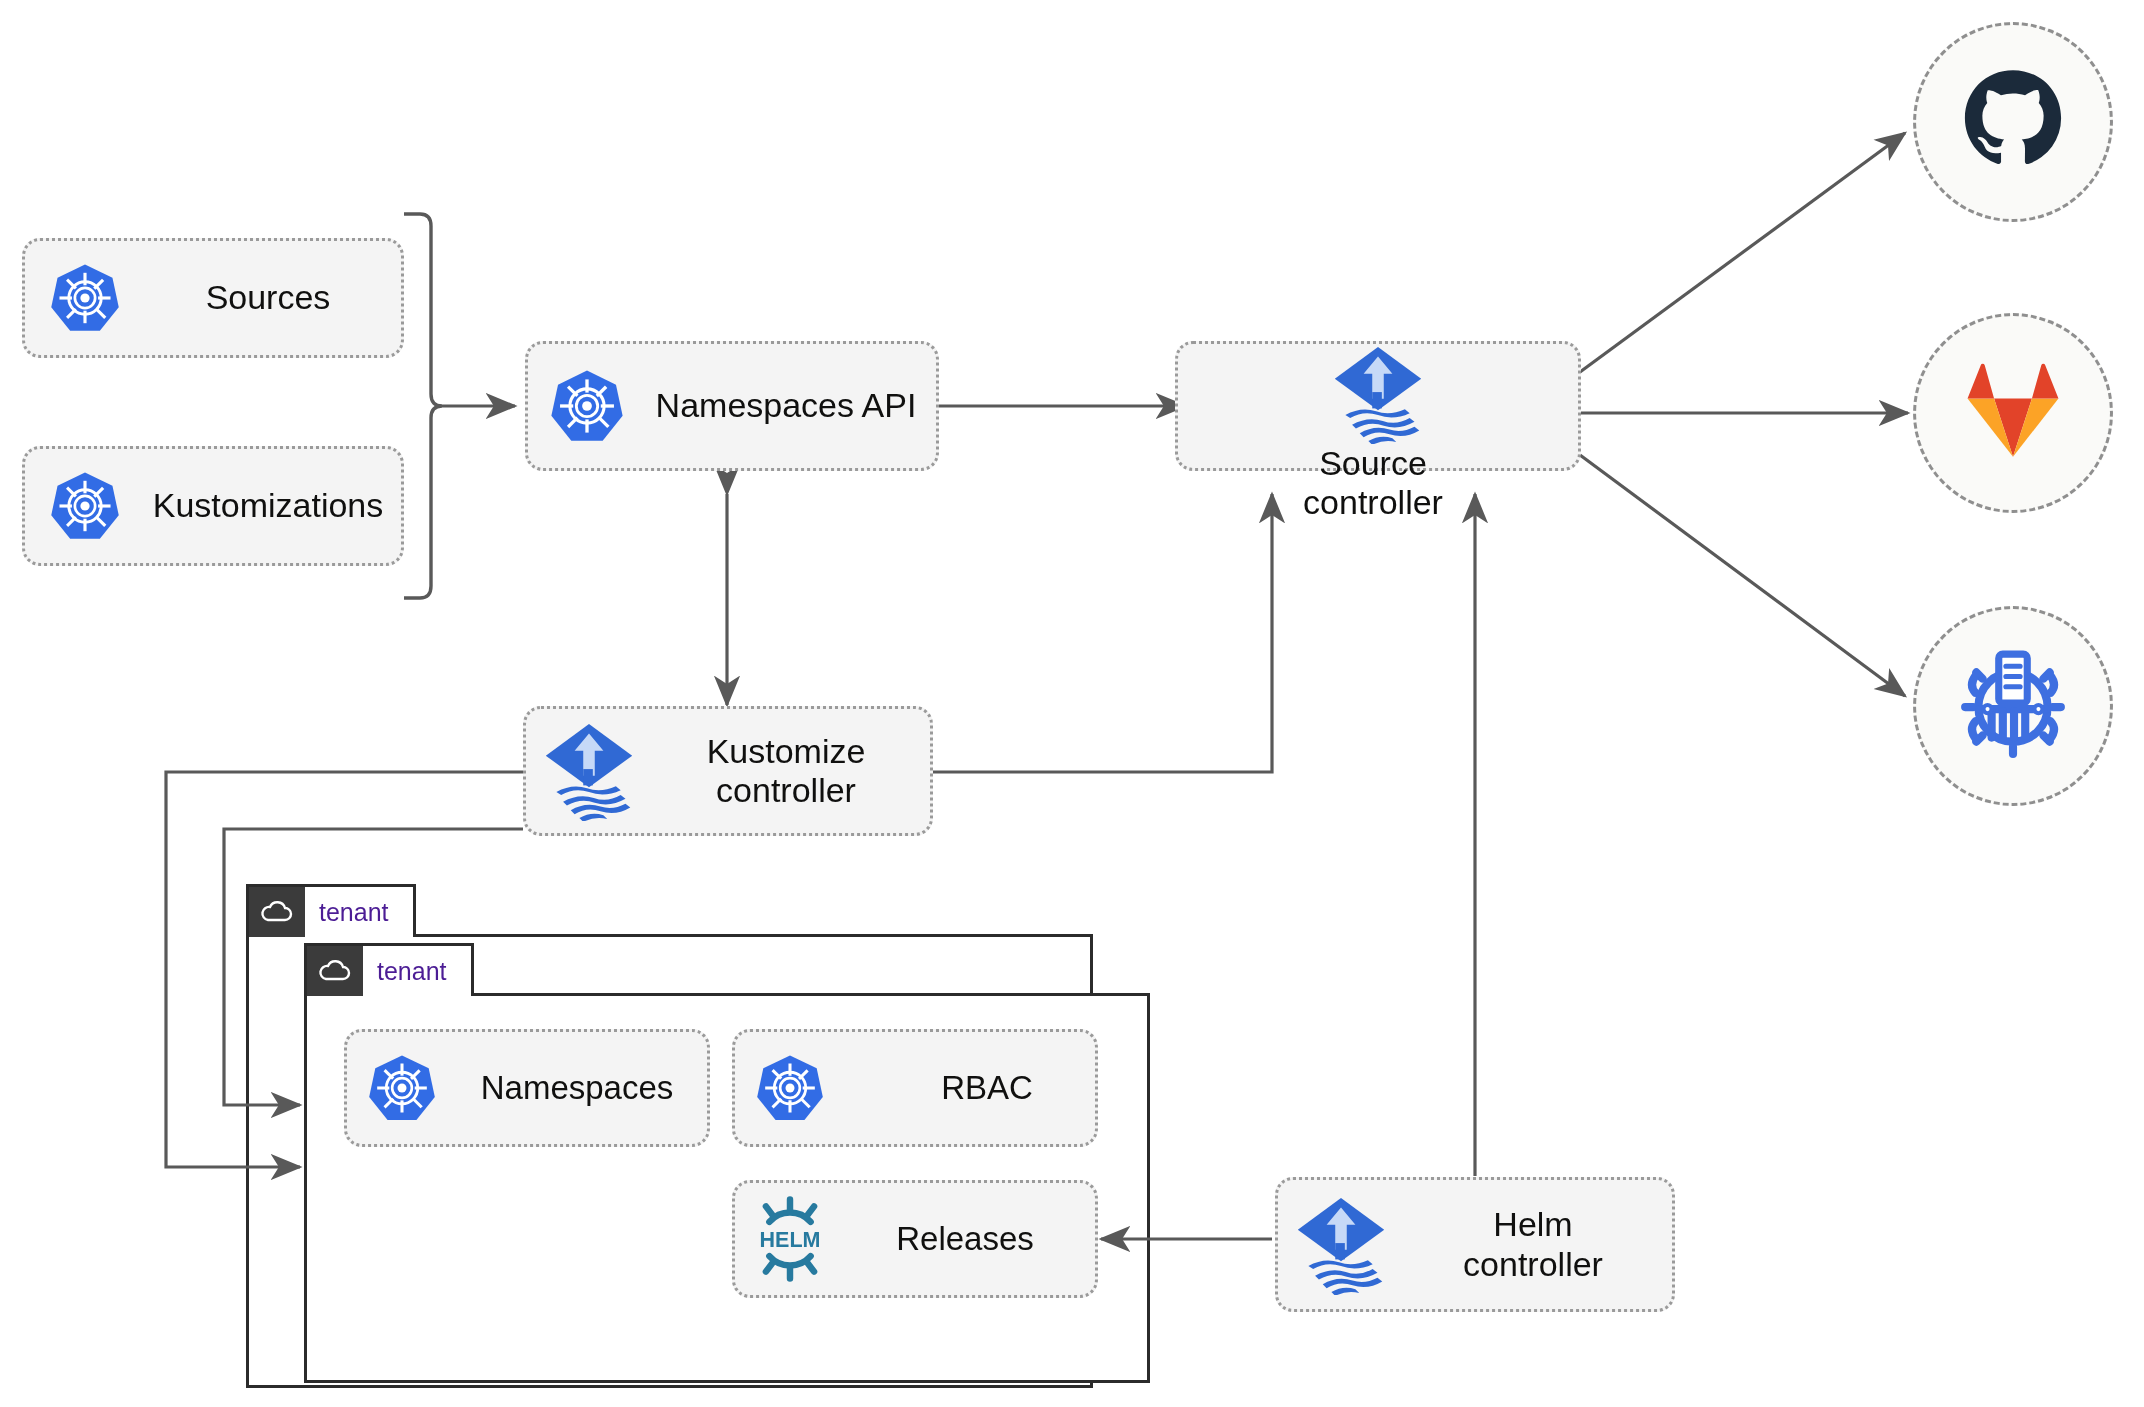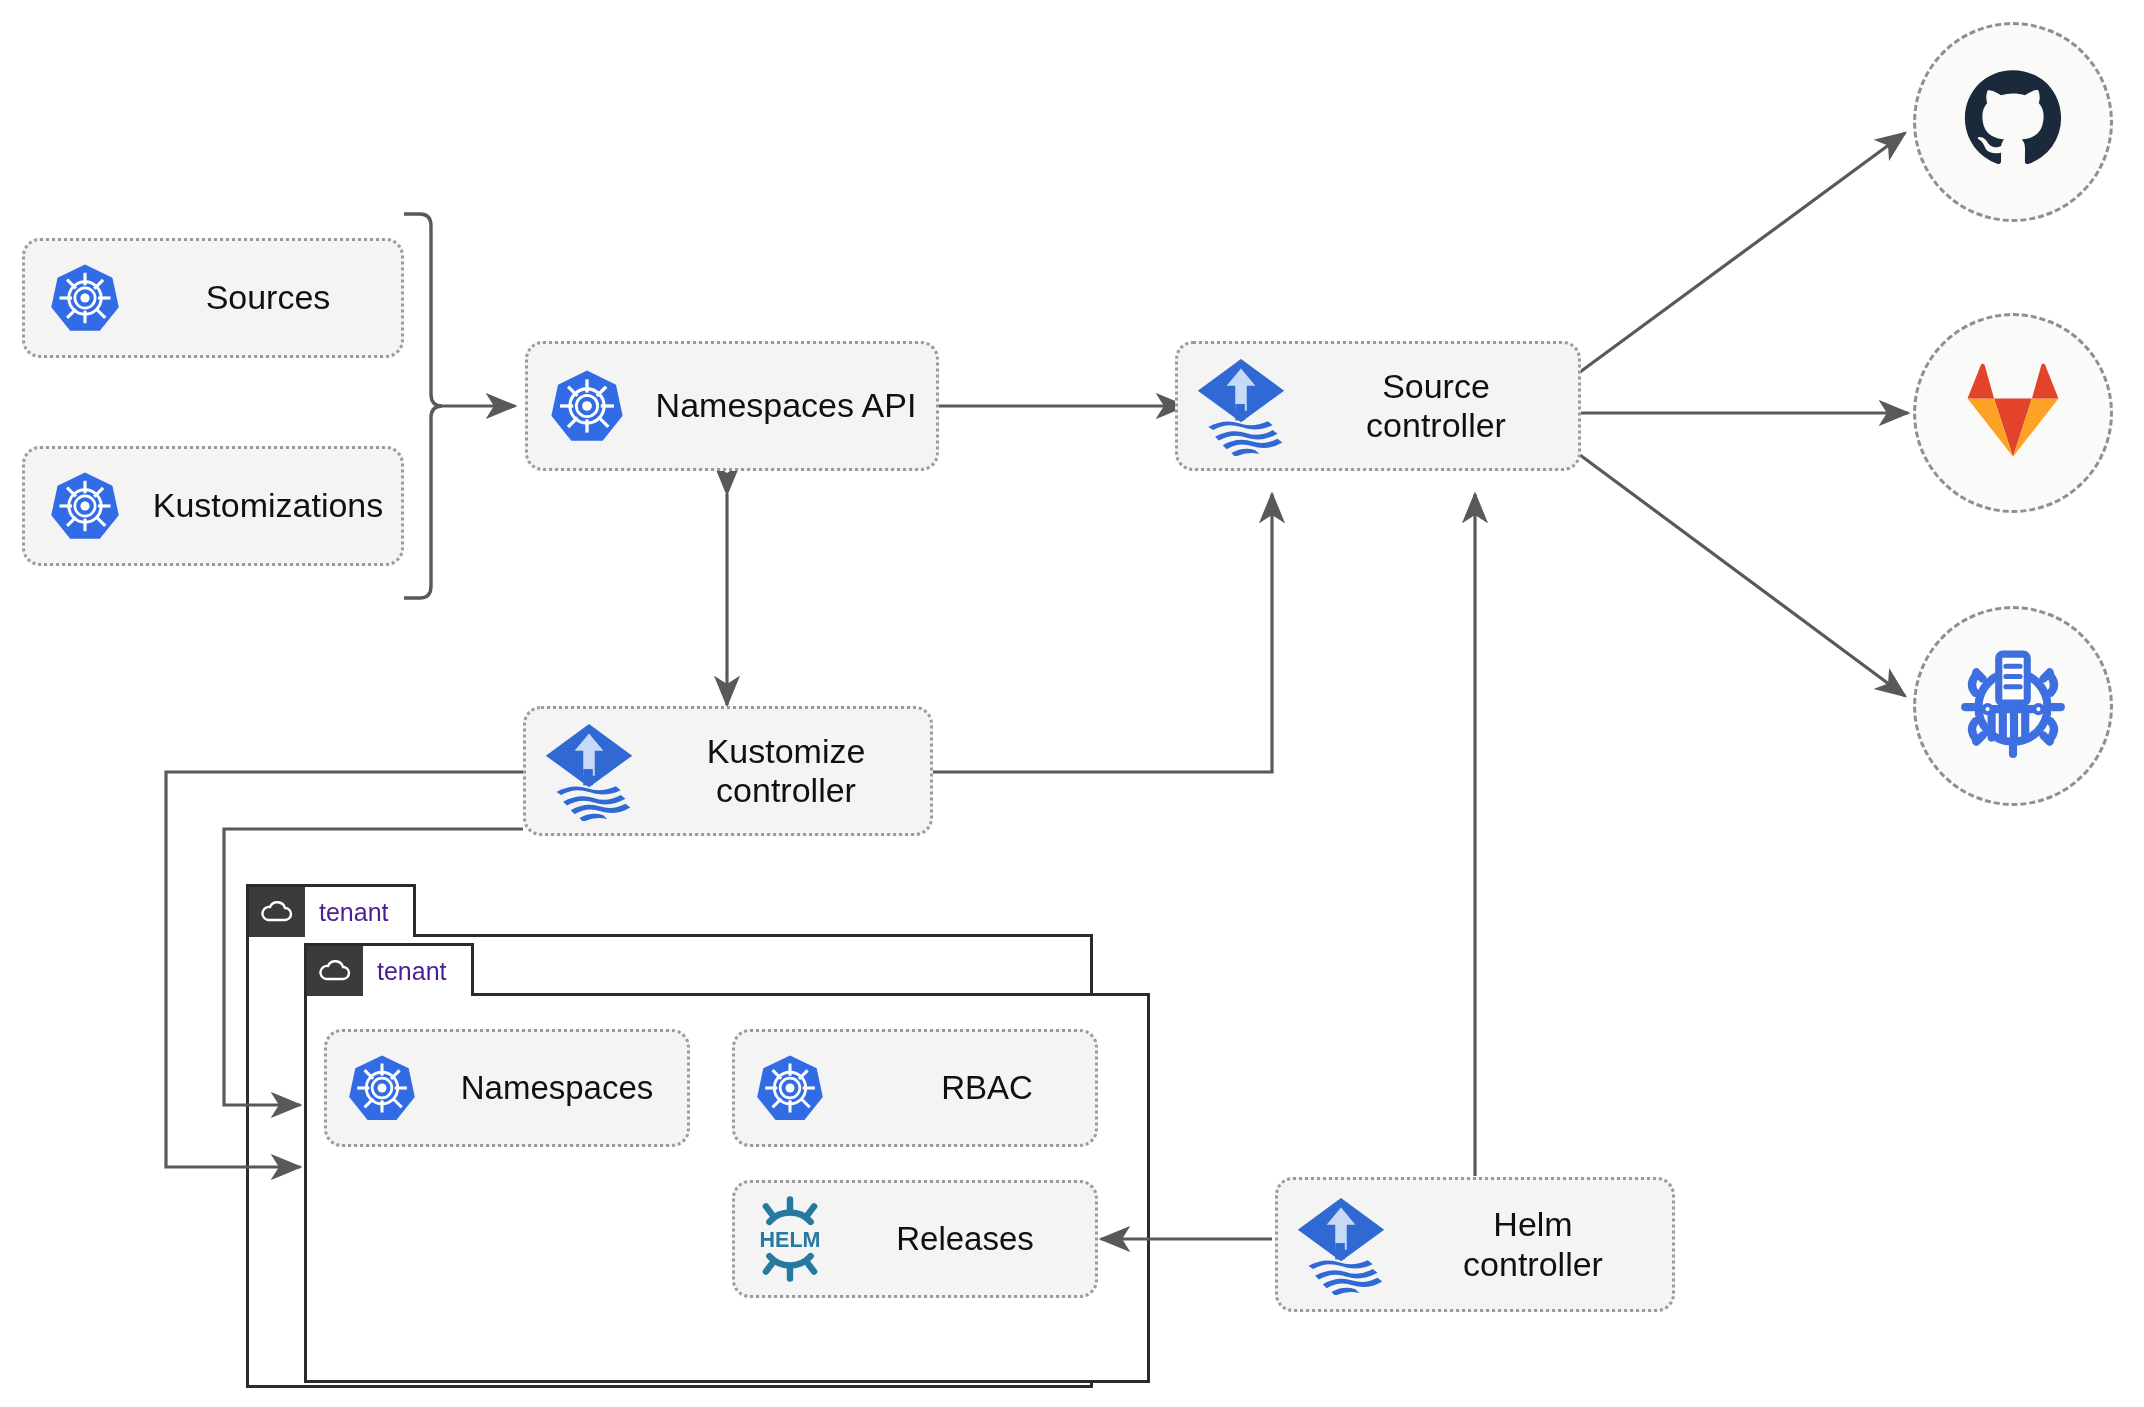--- a/index.html
+++ b/index.html
@@ -172,21 +172,21 @@
           <path d="M47.1 14.8l2 2-7.9 7.8-1.9-2z"></path>
             <path d="M22.9 40.8l2 2-7.9 7.9-1.9-2z"></path>
           <circle cx="32" cy="32" r="14.4" fill="none" stroke="#ffffff" stroke-width="2.6"></circle>
           <circle cx="32" cy="32" r="9" fill="none" stroke="#ffffff" stroke-width="2.4"></circle>
         </g>
       </svg>
     </span>
     <span class="lbl">Namespaces API</span>
   </div>
 
-  <div class="node" style="left:1175px; top:341px; width:406px; height:130px;">
+  <div class="node" style="left:1175px; top:341px; width:406px; height:130px;flex-direction:column;">
     <span class="icon" style="width:126px;">
       <svg width="96" height="100" viewBox="0 0 100 104">
         <path fill="#3069D4" d="M50 3 L95 36 L50 69 L5 36 Z"></path>
         <path fill="#C6D9F7" d="M50 13 L65 31 L56 31 L56 57 L44 57 L44 31 L35 31 Z"></path>
         <g fill="#3069D4">
           <path d="M50 47 L92 76 L50 102 L8 76 Z" opacity="0"></path>
           <path d="M16 74 q16 -9 32 -4 q14 5 30 -2 l5 4 q-17 8 -33 2 q-15 -5 -29 3 z"></path>
           <path d="M23 84 q16 -9 32 -4 q14 5 28 -3 l5 4 q-16 9 -32 4 q-15 -5 -29 3 z"></path>
           <path d="M31 93 q15 -9 31 -4 q13 4 26 -3 l5 4 q-15 9 -31 4 q-14 -5 -27 3 z"></path>
           <path d="M40 101 q12 -7 25 -3 l4 4 q-13 -3 -25 3 z"></path>
@@ -302,21 +302,21 @@
     <div class="tab">
       <span class="tabicon">
         <svg width="34" height="24" viewBox="0 0 34 24" fill="none" stroke="#ffffff" stroke-width="2.4">
           <path d="M8 20 h17 a6 6 0 0 0 0 -12 a8 8 0 0 0 -15 -1 a5.5 5.5 0 0 0 -2 13 z"></path>
         </svg>
       </span>
       <span class="tabtext">tenant</span>
     </div>
   </div>
 
-  <div class="node small" style="left:324px; top:1029px; width:366px; height:118px;">
+  <div class="node small" style="left:344px; top:1029px; width:366px; height:118px;">
     <span class="icon" style="width:110px;">
       <svg width="70" height="70" viewBox="0 0 64 64">
         <path fill="#326CE5" d="M32 2.2 L56.4 14 L62 40.2 L45.2 61.2 L18.8 61.2 L2 40.2 L7.6 14 Z"></path>
         <g fill="#ffffff">
           <circle cx="32" cy="32" r="4.1"></circle>
           <path d="M30.6 9.6h2.8v11.1h-2.8z"></path>
             <path d="M30.6 43.3h2.8v11.1h-2.8z"></path>
           <path d="M9.3 30.6h11.1v2.8H9.3z"></path>
             <path d="M43.6 30.6h11.1v2.8H43.6z"></path>
           <path d="M15.1 16.7l1.9-2 7.9 7.8-2 2z"></path>

